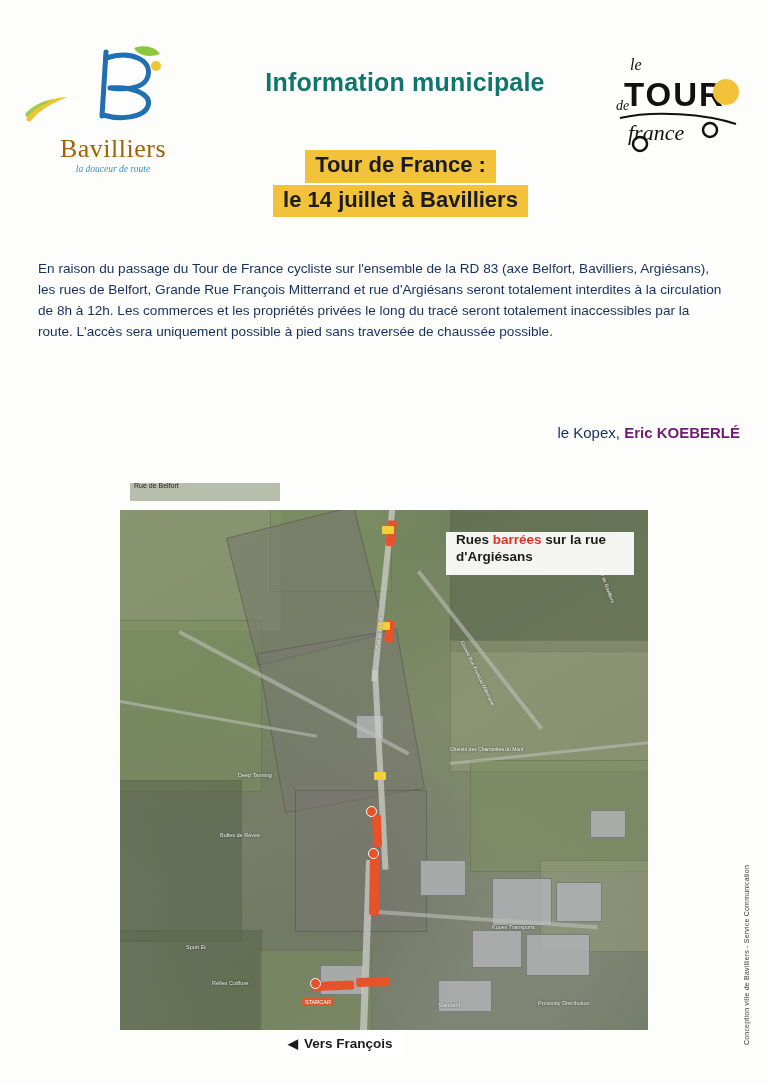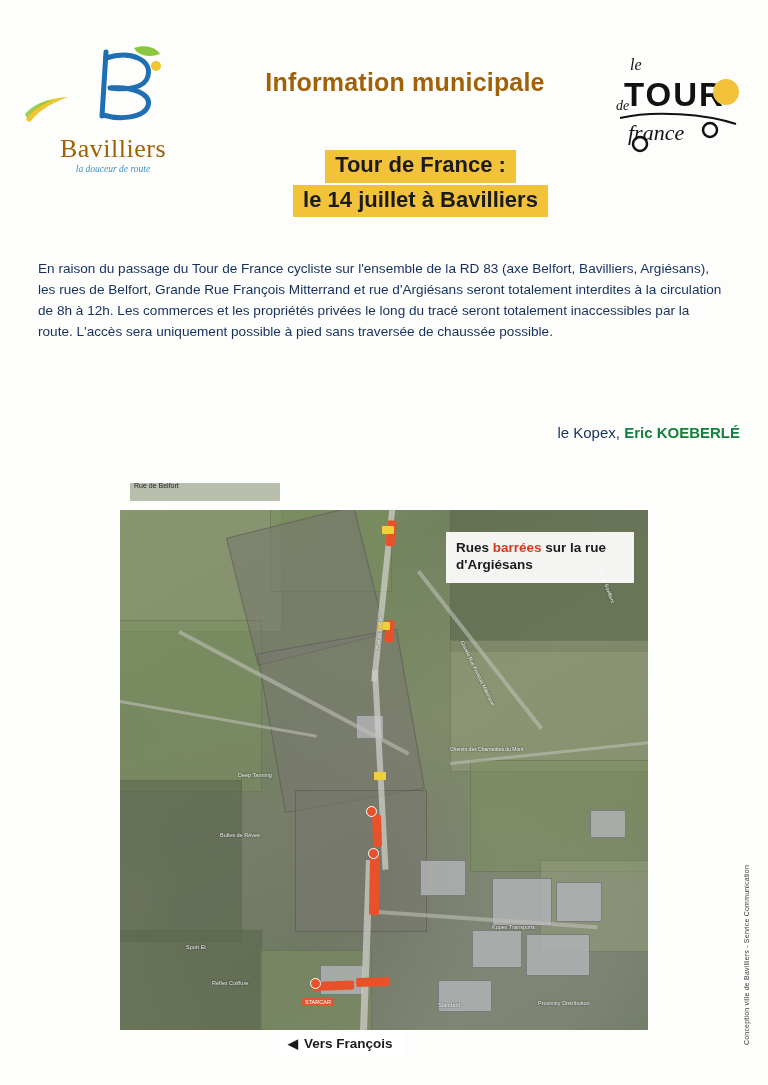--- a/index.html
+++ b/index.html
@@ -72,27 +72,27 @@
   }
 
   .main-title {
     position: absolute;
     left: 210px;
     top: 68px;
     width: 390px;
     text-align: center;
     font-size: 25px;
     font-weight: bold;
-    color: #a16207;
+    color: #0f766e;
     letter-spacing: 0.2px;
   }
 
   .highlight-block {
     position: absolute;
-    left: 258px;
+    left: 238px;
     top: 150px;
     width: 325px;
   }
   .hl-line {
     display: inline-block;
     background: #f2c23b;
     color: #1b1b1b;
     font-size: 22px;
     font-weight: bold;
     padding: 3px 10px 5px 10px;
@@ -123,21 +123,21 @@
   .body-text p { margin: 0 12px 16px 0; }
   .signature {
     position: absolute;
     left: 38px;
     top: 424px;
     width: 702px;
     text-align: right;
     font-size: 15px;
     color: #15305f;
   }
-  .signature b { color: #15803d; }
+  .signature b { color: #701a75; }
 
   
   .map-wrap {
     position: absolute;
     left: 120px;
     top: 490px;
     width: 528px;
     height: 560px;
   }
   .map-top-strip {
@@ -237,21 +237,21 @@
     border-radius: 2px;
     white-space: nowrap;
   }
 
   .callout {
     position: absolute;
     right: 14px;
     top: 22px;
     width: 168px;
     background: rgba(255,255,255,0.93);
-    padding: 8px 10px 9px 10px;
+    padding: 0 10px 9px 10px;
     font-size: 13.5px;
     font-weight: bold;
     line-height: 1.25;
     color: #1b1b1b;
   }
   .callout .red { color: #d8371f; }
 
   .bottom-banner {
     position: absolute;
     left: 160px;

